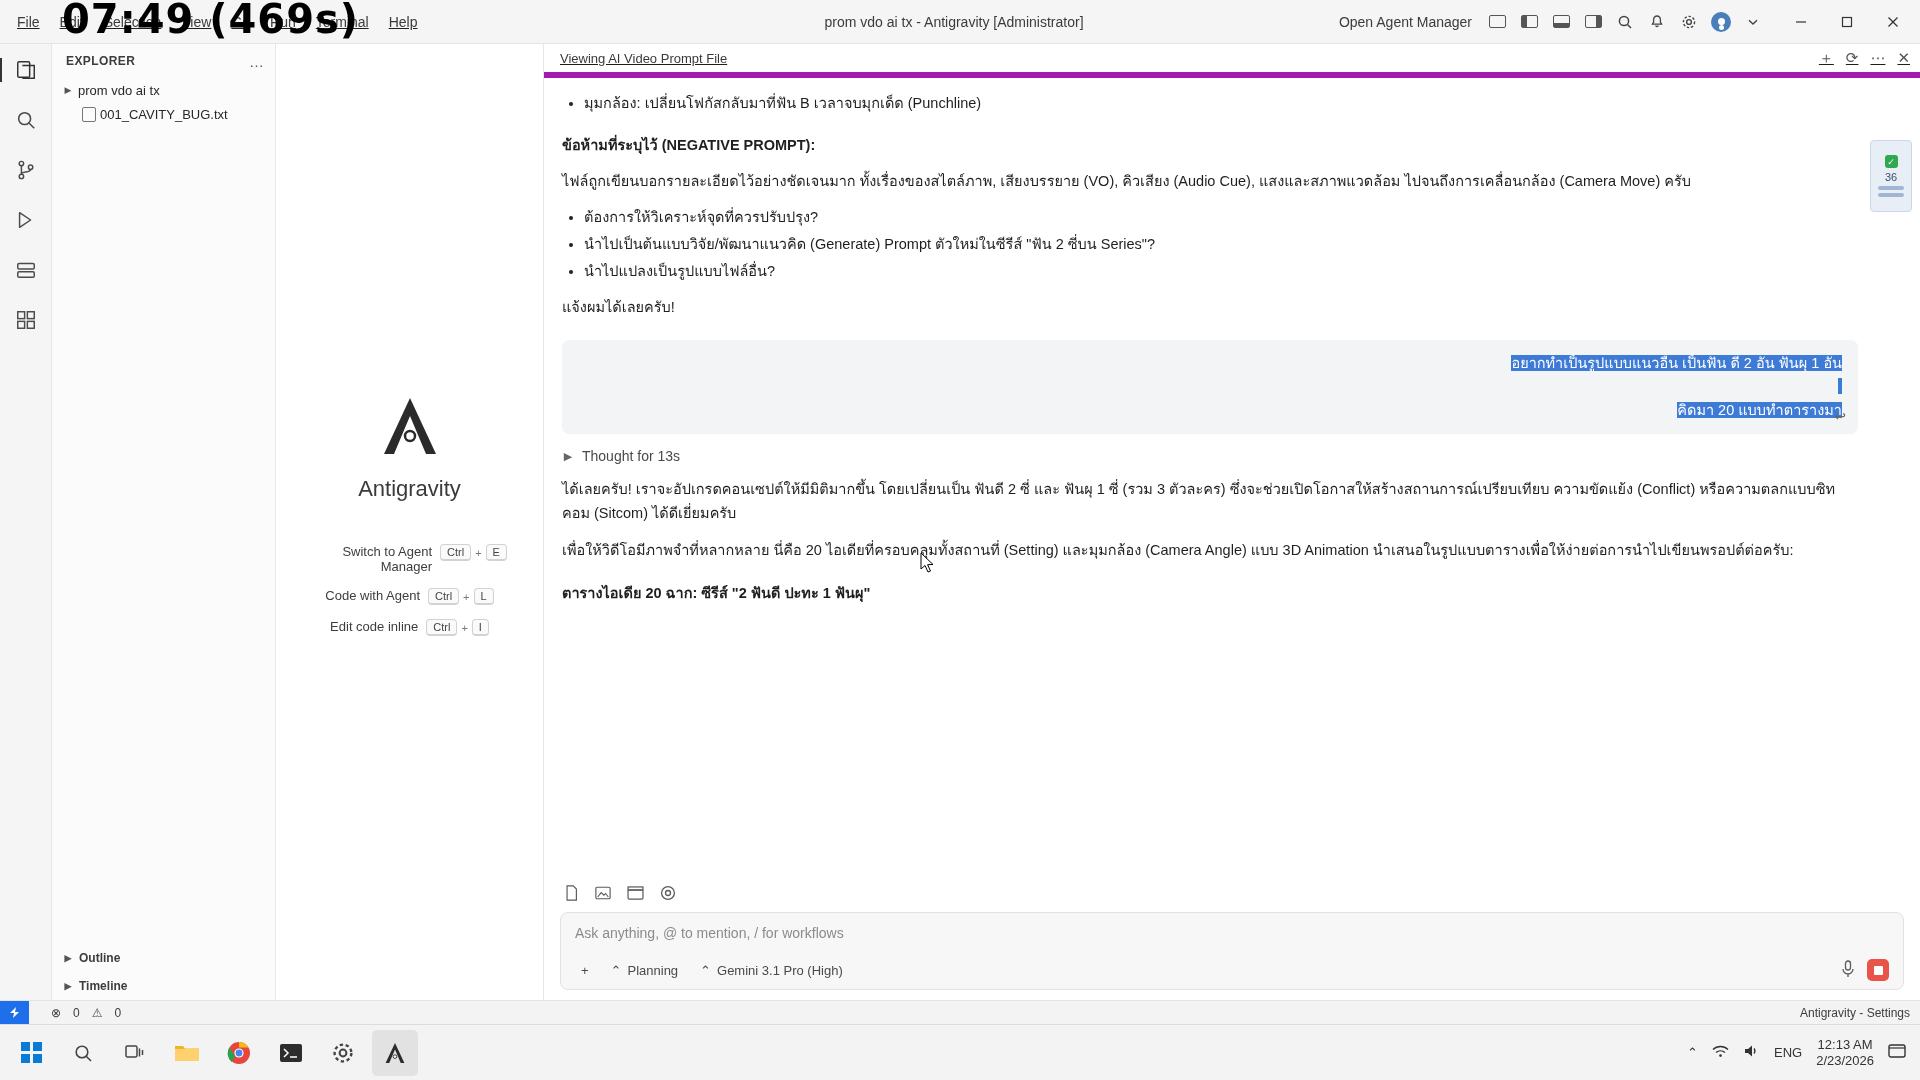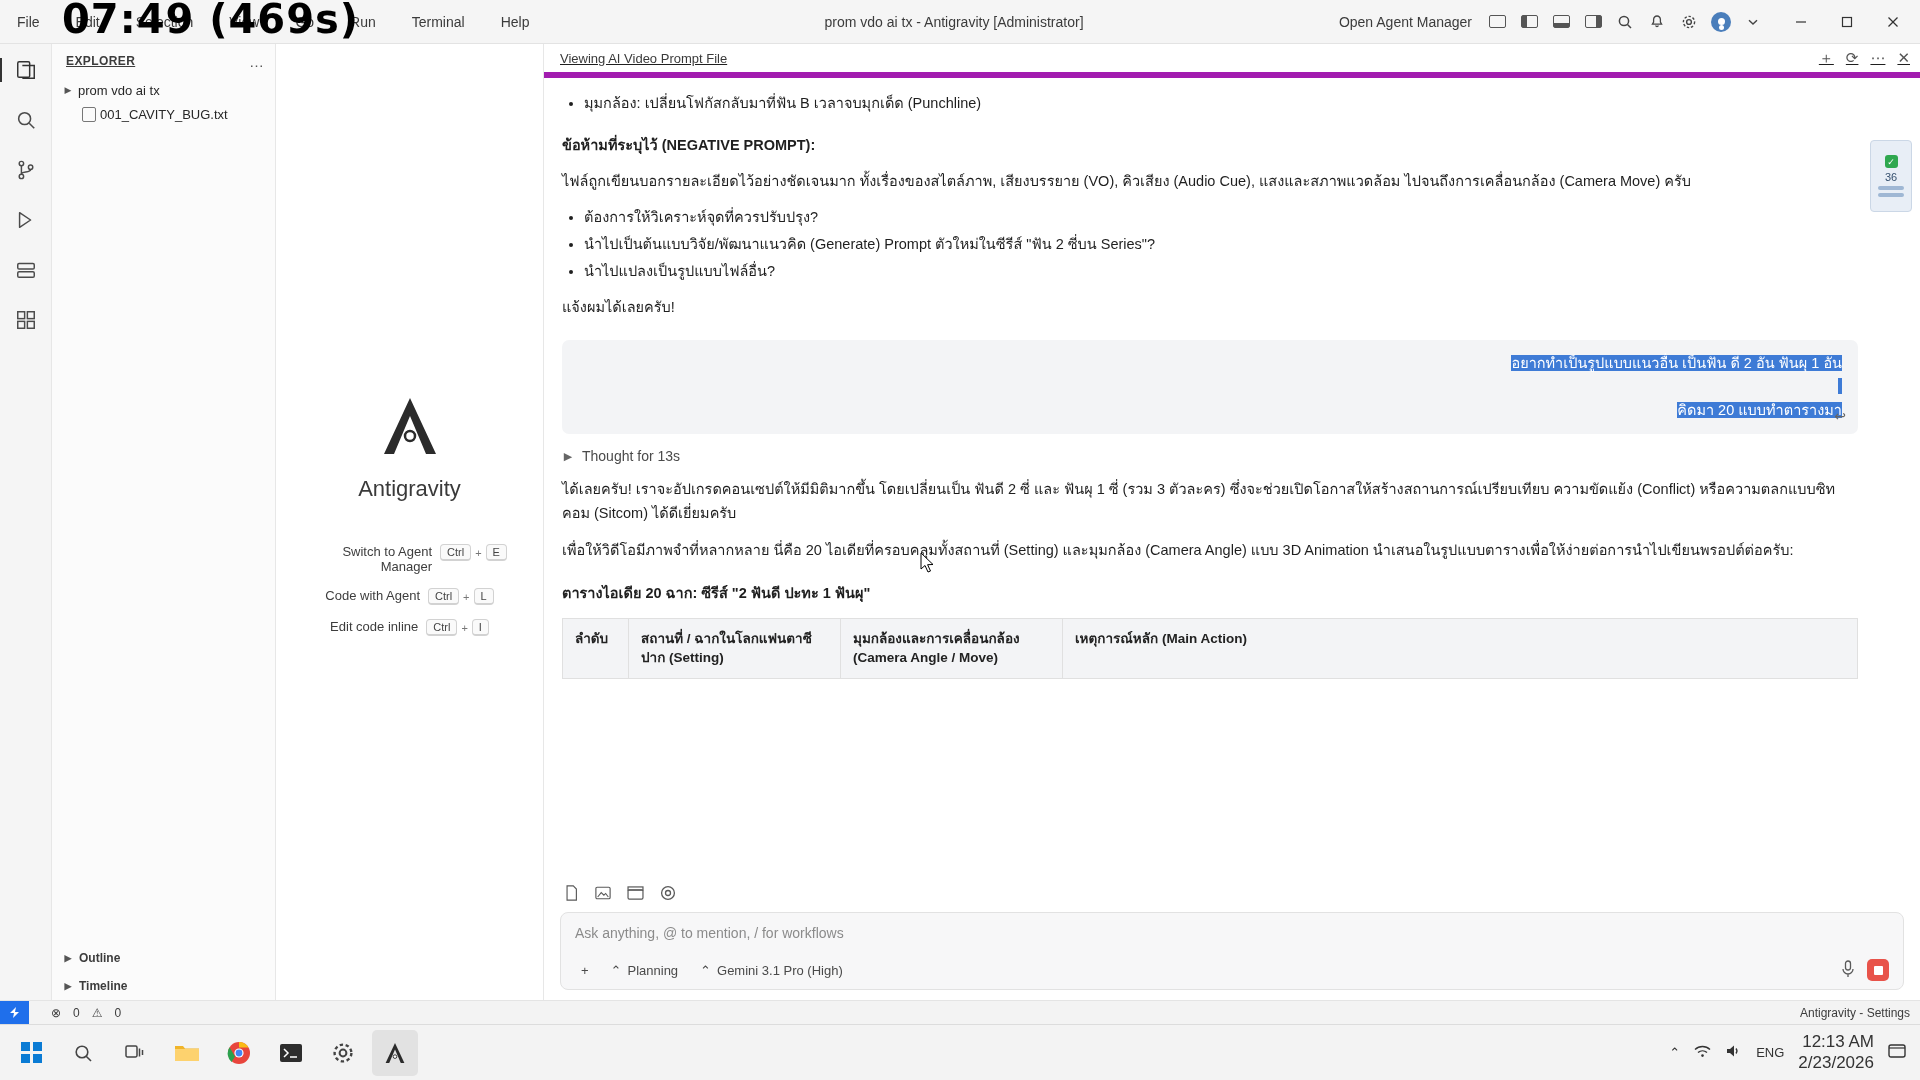--- a/index.html
+++ b/index.html
@@ -16,21 +16,21 @@
   .app { position:absolute; inset:0; display:flex; flex-direction:column; background:#ffffff; }
 
   
   .titlebar {
     height:44px; flex:0 0 44px;
     display:flex; align-items:center;
     background:#f5f5f5;
     border-bottom:1px solid #e3e3e3;
     position:relative;
   }
-  .tb-left { display:flex; align-items:center; gap:18px; padding-left:8px; }
+  .tb-left { display:flex; align-items:center; gap:2px; padding-left:8px;text-decoration:underline; }
   .menu-item {
     padding:4px 9px; font-size:14px; color:#3b3b3b; border-radius:4px; white-space:nowrap;
   }
   .tb-center {
     position:absolute; left:0; right:12px; text-align:center;
     font-size:14px; color:#3b3b3b; pointer-events:none;
   }
   .tb-right { margin-left:auto; display:flex; align-items:center; gap:6px; padding-right:4px; }
   .oam { font-size:14px; color:#3b3b3b; margin-right:6px; }
   .tb-icon { width:26px; height:26px; display:flex; align-items:center; justify-content:center; color:#444; border-radius:4px; }
@@ -59,21 +59,21 @@
     color:#4b4b4b; border-radius:5px; position:relative;
   }
   .act-ico.active { color:#111; }
   .act-ico.active::before {
     content:""; position:absolute; left:-6px; top:8px; bottom:8px; width:2px; background:#333;
   }
 
   
   .explorer { width:224px; flex:0 0 224px; background:#fbfbfb; border-right:1px solid #e7e7e7; display:flex; flex-direction:column; }
   .exp-header { display:flex; align-items:center; height:34px; padding:0 10px 0 14px; }
-  .exp-title { font-size:12px; font-weight:bold; letter-spacing:.4px; color:#3c3c3c;text-decoration:underline; }
+  .exp-title { font-size:12px; font-weight:bold; letter-spacing:.4px; color:#3c3c3c; }
   .exp-dots { margin-left:auto; color:#555; font-size:15px; letter-spacing:1px; }
   .tree-row { display:flex; align-items:center; height:24px; padding-left:10px; gap:4px; font-size:13px; color:#272727; }
   .tree-row.indent { padding-left:30px; }
   .chev { width:12px; text-align:center; color:#555; font-size:9px; }
   .file-ico { width:14px; height:15px; border:1.4px solid #777; border-radius:2px; position:relative; }
   .exp-bottom { margin-top:auto; }
   .exp-section { display:flex; align-items:center; height:28px; padding-left:10px; gap:5px; font-size:12px; font-weight:bold; color:#3c3c3c; }
 
   
   .welcome { width:268px; flex:0 0 268px; background:#ffffff; border-right:1px solid #e7e7e7; display:flex; flex-direction:column; align-items:center; justify-content:center; }
@@ -150,21 +150,21 @@
 
   
   .taskbar {
     height:56px; flex:0 0 56px; background:#f3f3f3; border-top:1px solid #dcdcdc;
     display:flex; align-items:center; padding:0 8px;
   }
   .tb-apps { display:flex; align-items:center; gap:6px; }
   .tb-app { width:46px; height:46px; border-radius:5px; display:flex; align-items:center; justify-content:center; }
   .tb-app.active { background:#e2e2e2; }
   .tray { margin-left:auto; display:flex; align-items:center; gap:14px; padding-right:6px; color:#333; font-size:13px; }
-  .clock { text-align:right; line-height:1.22; font-size:17px; }
+  .clock { text-align:center; line-height:1.22; font-size:13px; }
 
   .win-logo { display:grid; grid-template-columns:9px 9px; grid-template-rows:9px 9px; gap:3px; }
   .win-logo div { background:#0a7bd4; }
 
   
   .timer-overlay {
     position:absolute; left:62px; top:-4px;
     font-family:"DejaVu Sans", sans-serif;
     font-size:40px; font-weight:bold; color:#000;
     letter-spacing:1px; white-space:nowrap; z-index:50;
@@ -395,30 +395,20 @@
           <div class="thought">
             <span class="chev">▶</span>
             <span>Thought for 13s</span>
           </div>
 
           <div class="para">ได้เลยครับ! เราจะอัปเกรดคอนเซปต์ให้มีมิติมากขึ้น โดยเปลี่ยนเป็น ฟันดี 2 ซี่ และ ฟันผุ 1 ซี่ (รวม 3 ตัวละคร) ซึ่งจะช่วยเปิดโอกาสให้สร้างสถานการณ์เปรียบเทียบ ความขัดแย้ง (Conflict) หรือความตลกแบบซิทคอม (Sitcom) ได้ดีเยี่ยมครับ</div>
           <div class="para">เพื่อให้วิดีโอมีภาพจำที่หลากหลาย นี่คือ 20 ไอเดียที่ครอบคลุมทั้งสถานที่ (Setting) และมุมกล้อง (Camera Angle) แบบ 3D Animation นำเสนอในรูปแบบตารางเพื่อให้ง่ายต่อการนำไปเขียนพรอปต์ต่อครับ:</div>
 
           <div class="h-sec">ตารางไอเดีย 20 ฉาก: ซีรีส์ "2 ฟันดี ปะทะ 1 ฟันผุ"</div>
 
-          <table class="tbl">
-            <thead>
-              <tr>
-                <th class="c0">ลำดับ</th>
-                <th class="c1">สถานที่ / ฉากในโลกแฟนตาซีปาก (Setting)</th>
-                <th class="c2">มุมกล้องและการเคลื่อนกล้อง (Camera Angle / Move)</th>
-                <th>เหตุการณ์หลัก (Main Action)</th>
-              </tr>
-            </thead>
-          </table>
         </div>
 
         <div class="minimap">
           <span class="mm-check">✓</span>
           <span class="mm-num">36</span>
           <span class="mm-bar"></span>
           <span class="mm-bar"></span>
         </div>
       </div>
 

